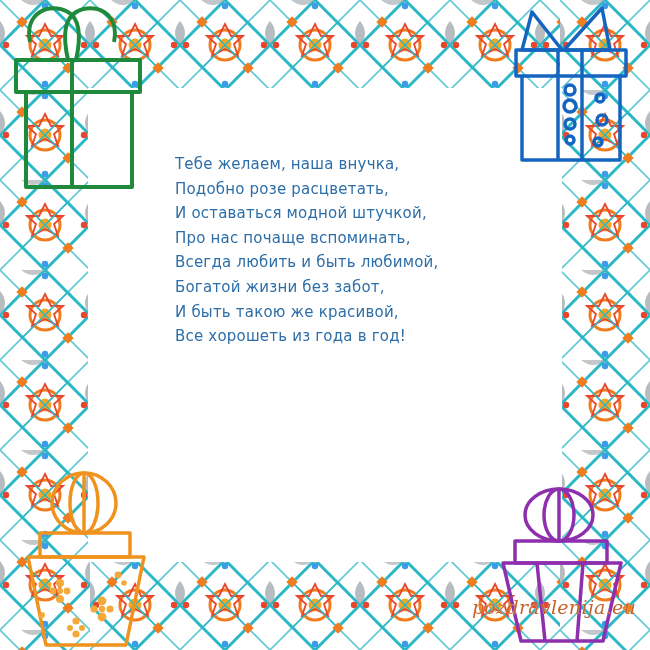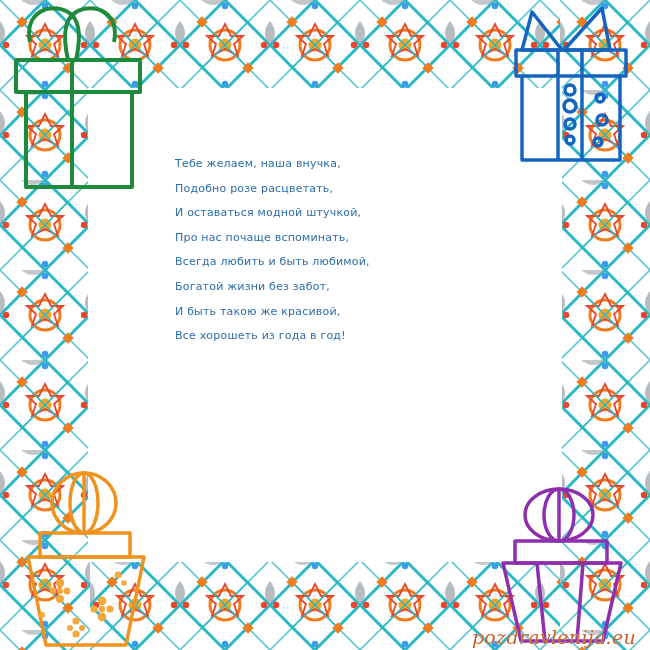--- a/index.html
+++ b/index.html
@@ -52,31 +52,31 @@
   }
 
   
   .verse {
     position: absolute;
     left: 175px;
     top: 152px;
     width: 370px;
     color: #2d6ea8;
     font-family: "DejaVu Sans", sans-serif;
-    font-size: 11px;
+    font-size: 15px;
     line-height: 24.6px;
     letter-spacing: 0.2px;
     white-space: pre-line;
   }
 
   
   .watermark {
     position: absolute;
     right: 14px;
-    bottom: 2px;
+    bottom: 32px;
     color: #c4632a;
     font-family: "DejaVu Serif", serif;
     font-style: italic;
     font-size: 19px;
     letter-spacing: 0.3px;
     text-shadow: 0 0 1px rgba(255,255,255,0.9);
   }
 
   
   .gift {

